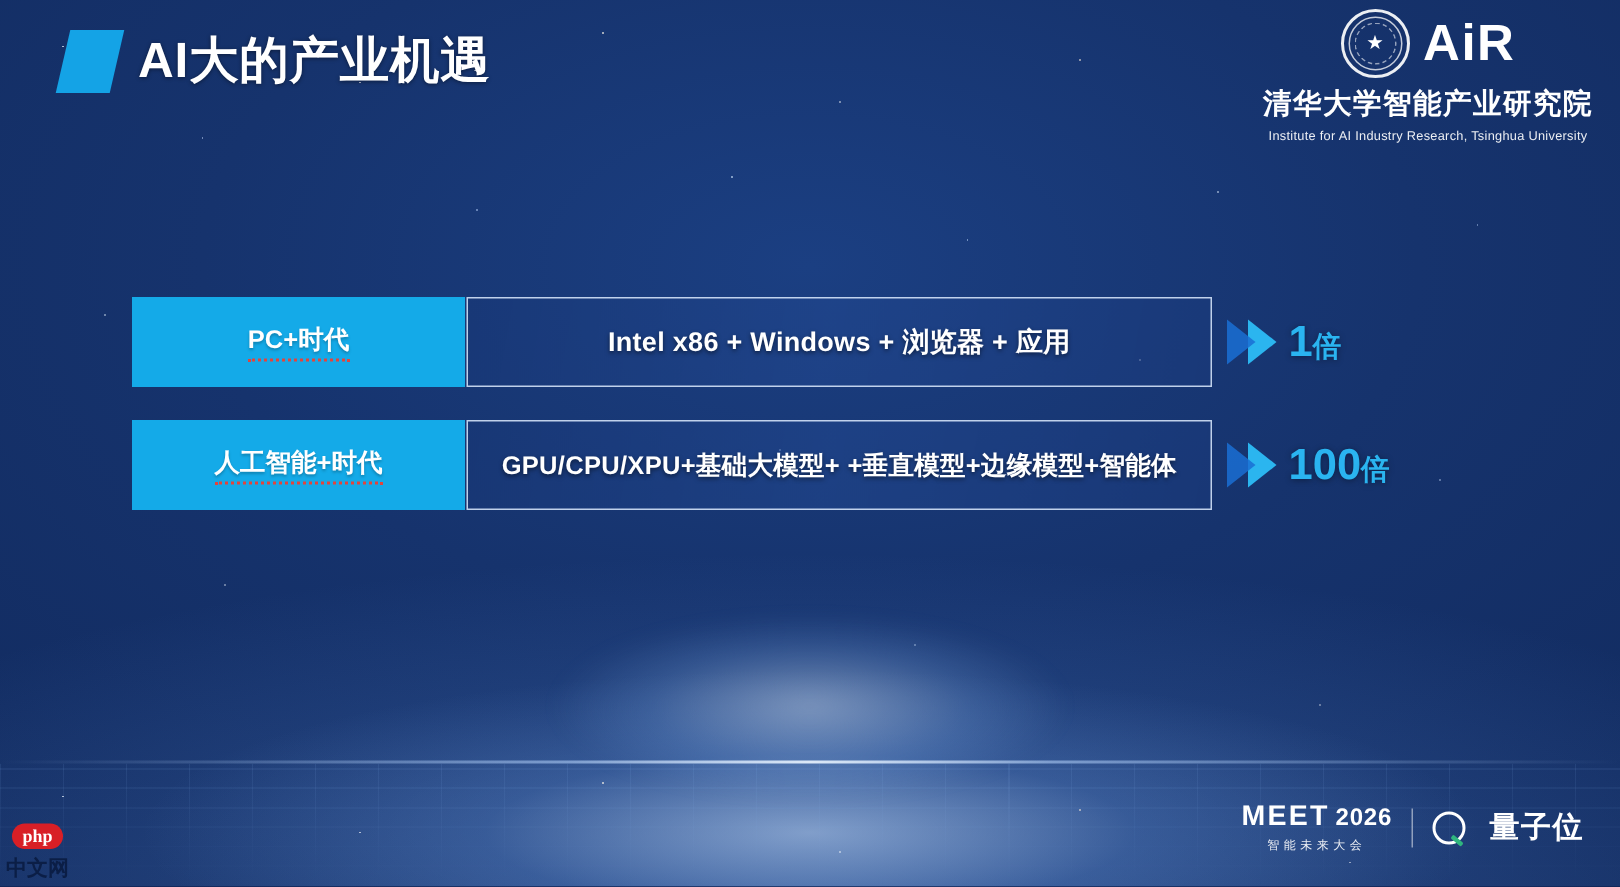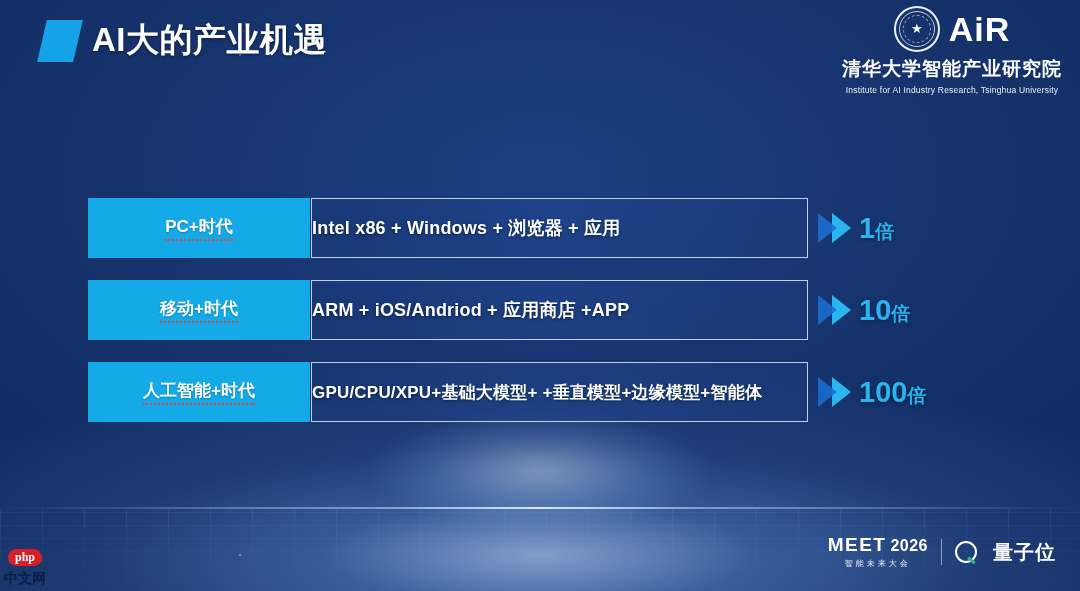--- a/index.html
+++ b/index.html
@@ -134,21 +134,21 @@
   .label-text{
     font-size:17px; font-weight:bold; color:#ffffff;
     border-bottom:2px dotted #e3443c;
     padding-bottom:1px;
     text-shadow:0 1px 2px rgba(0,0,0,.25);
   }
   .cell-content{
     flex:1 1 auto;
     border:1.5px solid rgba(222,236,255,.85);
     background:linear-gradient(100deg, rgba(24,56,120,.55) 0%, rgba(34,72,145,.5) 48%, rgba(26,58,124,.55) 100%);
-    display:flex; align-items:center; 
+    display:flex; align-items:center; justify-content:center;
     margin-left:1px;
   }
   .content-text{
     font-size:18px; font-weight:bold; color:#ffffff; letter-spacing:.2px;
     text-shadow:0 1px 3px rgba(0,0,0,.5);
     white-space:nowrap;
   }
   .row-3 .content-text{ font-size:17px; }
   .cell-multiplier{
     width:185px; flex:0 0 185px;
@@ -243,35 +243,20 @@
       </div>
       <div class="cell-multiplier">
         <span class="chevrons">
           <span class="chev c1"></span>
           <span class="chev c2"></span>
         </span>
         <span class="mult-text"><span>1</span><span class="unit">倍</span></span>
       </div>
     </div>
 
-    <div class="row row-2">
-      <div class="cell-label">
-        <span class="label-text">移动+时代</span>
-      </div>
-      <div class="cell-content">
-        <span class="content-text">ARM + iOS/Andriod + 应用商店 +APP</span>
-      </div>
-      <div class="cell-multiplier">
-        <span class="chevrons">
-          <span class="chev c1"></span>
-          <span class="chev c2"></span>
-        </span>
-        <span class="mult-text"><span>10</span><span class="unit">倍</span></span>
-      </div>
-    </div>
 
     <div class="row row-3">
       <div class="cell-label">
         <span class="label-text">人工智能+时代</span>
       </div>
       <div class="cell-content">
         <span class="content-text">GPU/CPU/XPU+基础大模型+ +垂直模型+边缘模型+智能体</span>
       </div>
       <div class="cell-multiplier">
         <span class="chevrons">

